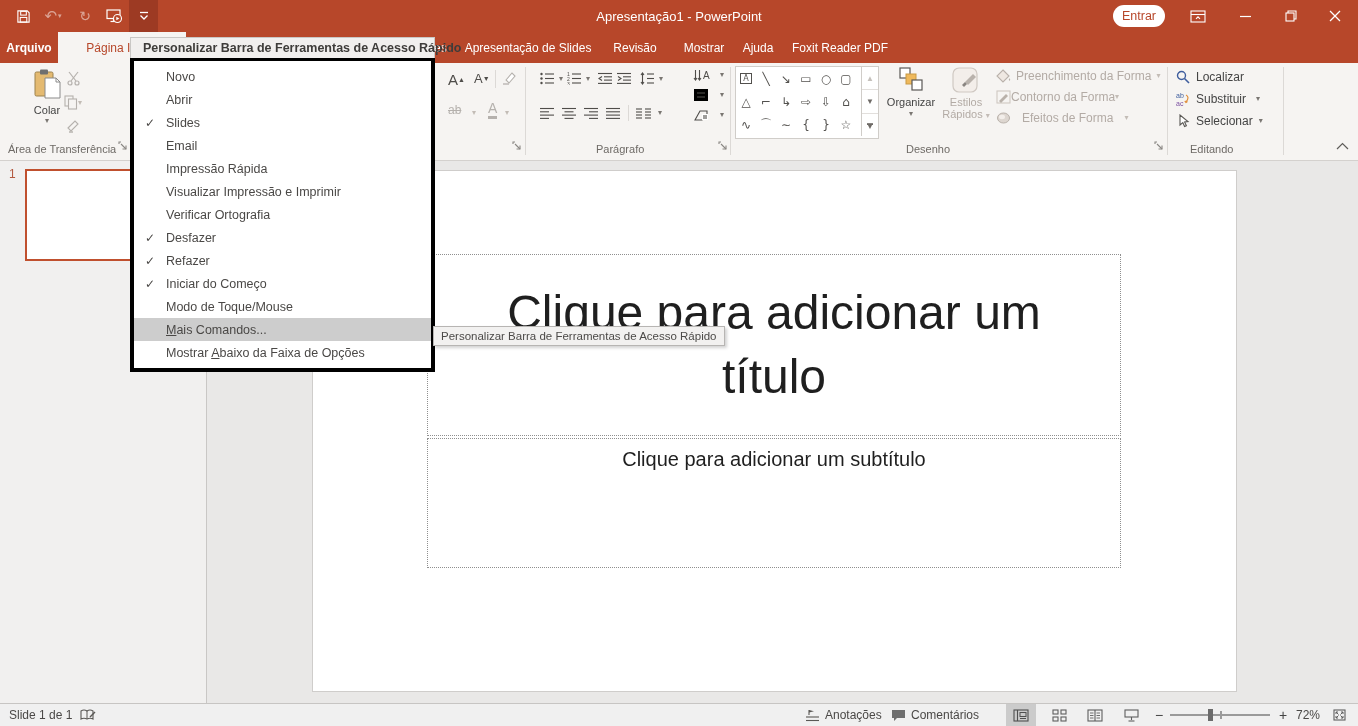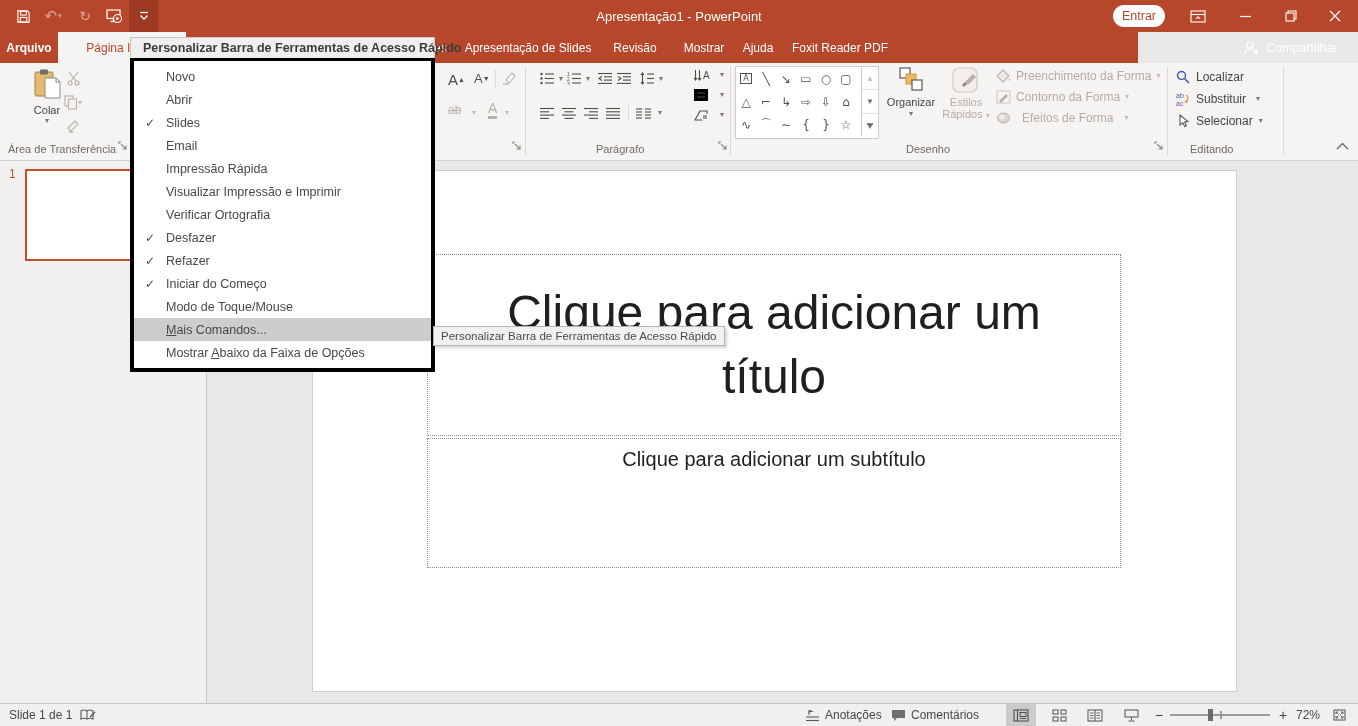--- a/index.html
+++ b/index.html
@@ -13,21 +13,21 @@
   .qat-btn{position:absolute;top:0;height:32px;display:flex;align-items:center;justify-content:center;color:#fff;}
   .qat-dim{opacity:.5;}
   #qat-custom{background:#9d3a23;}
   #win-title{position:absolute;left:0;right:0;top:0;height:32px;display:flex;align-items:center;justify-content:center;
              color:#fff;font-size:13px;pointer-events:none;}
   #signin-btn{position:absolute;left:1113px;top:5px;width:52px;height:22px;background:#fff;color:#b7472a;
               font-size:12.5px;display:flex;align-items:center;justify-content:center;cursor:default;border-radius:11px;}
   .win-ctl{position:absolute;top:0;width:46px;height:32px;display:flex;align-items:center;justify-content:center;color:#fff;}
 
   
-  #tabrow{position:absolute;left:0;top:32px;width:1138px;height:31px;background:#b7472a;display:flex;z-index:10;}
+  #tabrow{position:absolute;left:0;top:32px;width:1358px;height:31px;background:#b7472a;display:flex;z-index:10;}
   .tab{height:31px;display:flex;align-items:center;justify-content:center;color:#fff;font-size:12px;white-space:nowrap;overflow:hidden;}
   .tab.file{background:#b7472a;font-weight:bold;}
   .tab.active{background:#f6f4f2;color:#b7472a;}
   #tellme{position:absolute;left:905px;top:32px;height:31px;display:flex;align-items:center;gap:9px;color:#fff;font-size:12.5px;}
   #share{position:absolute;left:1243px;top:32px;height:31px;display:flex;align-items:center;gap:6px;color:#fff;font-size:12.5px;}
 
   
   #ribbon{position:absolute;left:0;top:63px;width:1358px;height:97px;background:#f6f4f2;border-bottom:1px solid #d4d1ce;z-index:5;}
   .grp-label{position:absolute;bottom:5px;font-size:11px;color:#6e6a66;white-space:nowrap;}
   .vsep{position:absolute;top:4px;height:88px;width:1px;background:#dcd9d6;}
@@ -440,21 +440,21 @@
     </div>
     <div class="abs" style="left:996px;top:6px;display:flex;flex-direction:column;gap:7px;">
       <span class="ico" style="gap:5px;justify-content:flex-start;">
         <svg width="15" height="14" viewBox="0 0 15 14">
             <path d="M7 1 L13 7 L7 13 L1 7 z" fill="#efe8e2" stroke="#b9b1aa" stroke-width="1.1"></path>
             <path d="M13.5 9 q1.5 2 0 3 q-1.5 -1 0 -3" fill="#b9b1aa"></path>
           </svg>
         <span class="rbtn-txt dis-txt">Preenchimento da Forma</span>
           <span class="car d">▾</span>
       </span>
-      <span class="ico" style="gap:5px;justify-content:flex-start;">
+      <span class="ico" style="justify-content:flex-start;">
         <svg width="15" height="14" viewBox="0 0 15 14">
             <rect x="1" y="1" width="13" height="12" fill="none" stroke="#cfc8c2" stroke-width="1.1"></rect>
             <path d="M3 11 L10 4 l2 2 -7 7 z" fill="#b9b1aa"></path>
           </svg>
         <span class="rbtn-txt dis-txt">Contorno da Forma</span>
           <span class="car d">▾</span>
       </span>
       <span class="ico" style="gap:11px;justify-content:flex-start;">
         <svg width="15" height="14" viewBox="0 0 15 14">
             <ellipse cx="7.5" cy="7" rx="6" ry="5" fill="#ddd6d0" stroke="#b9b1aa" stroke-width="1"></ellipse>

